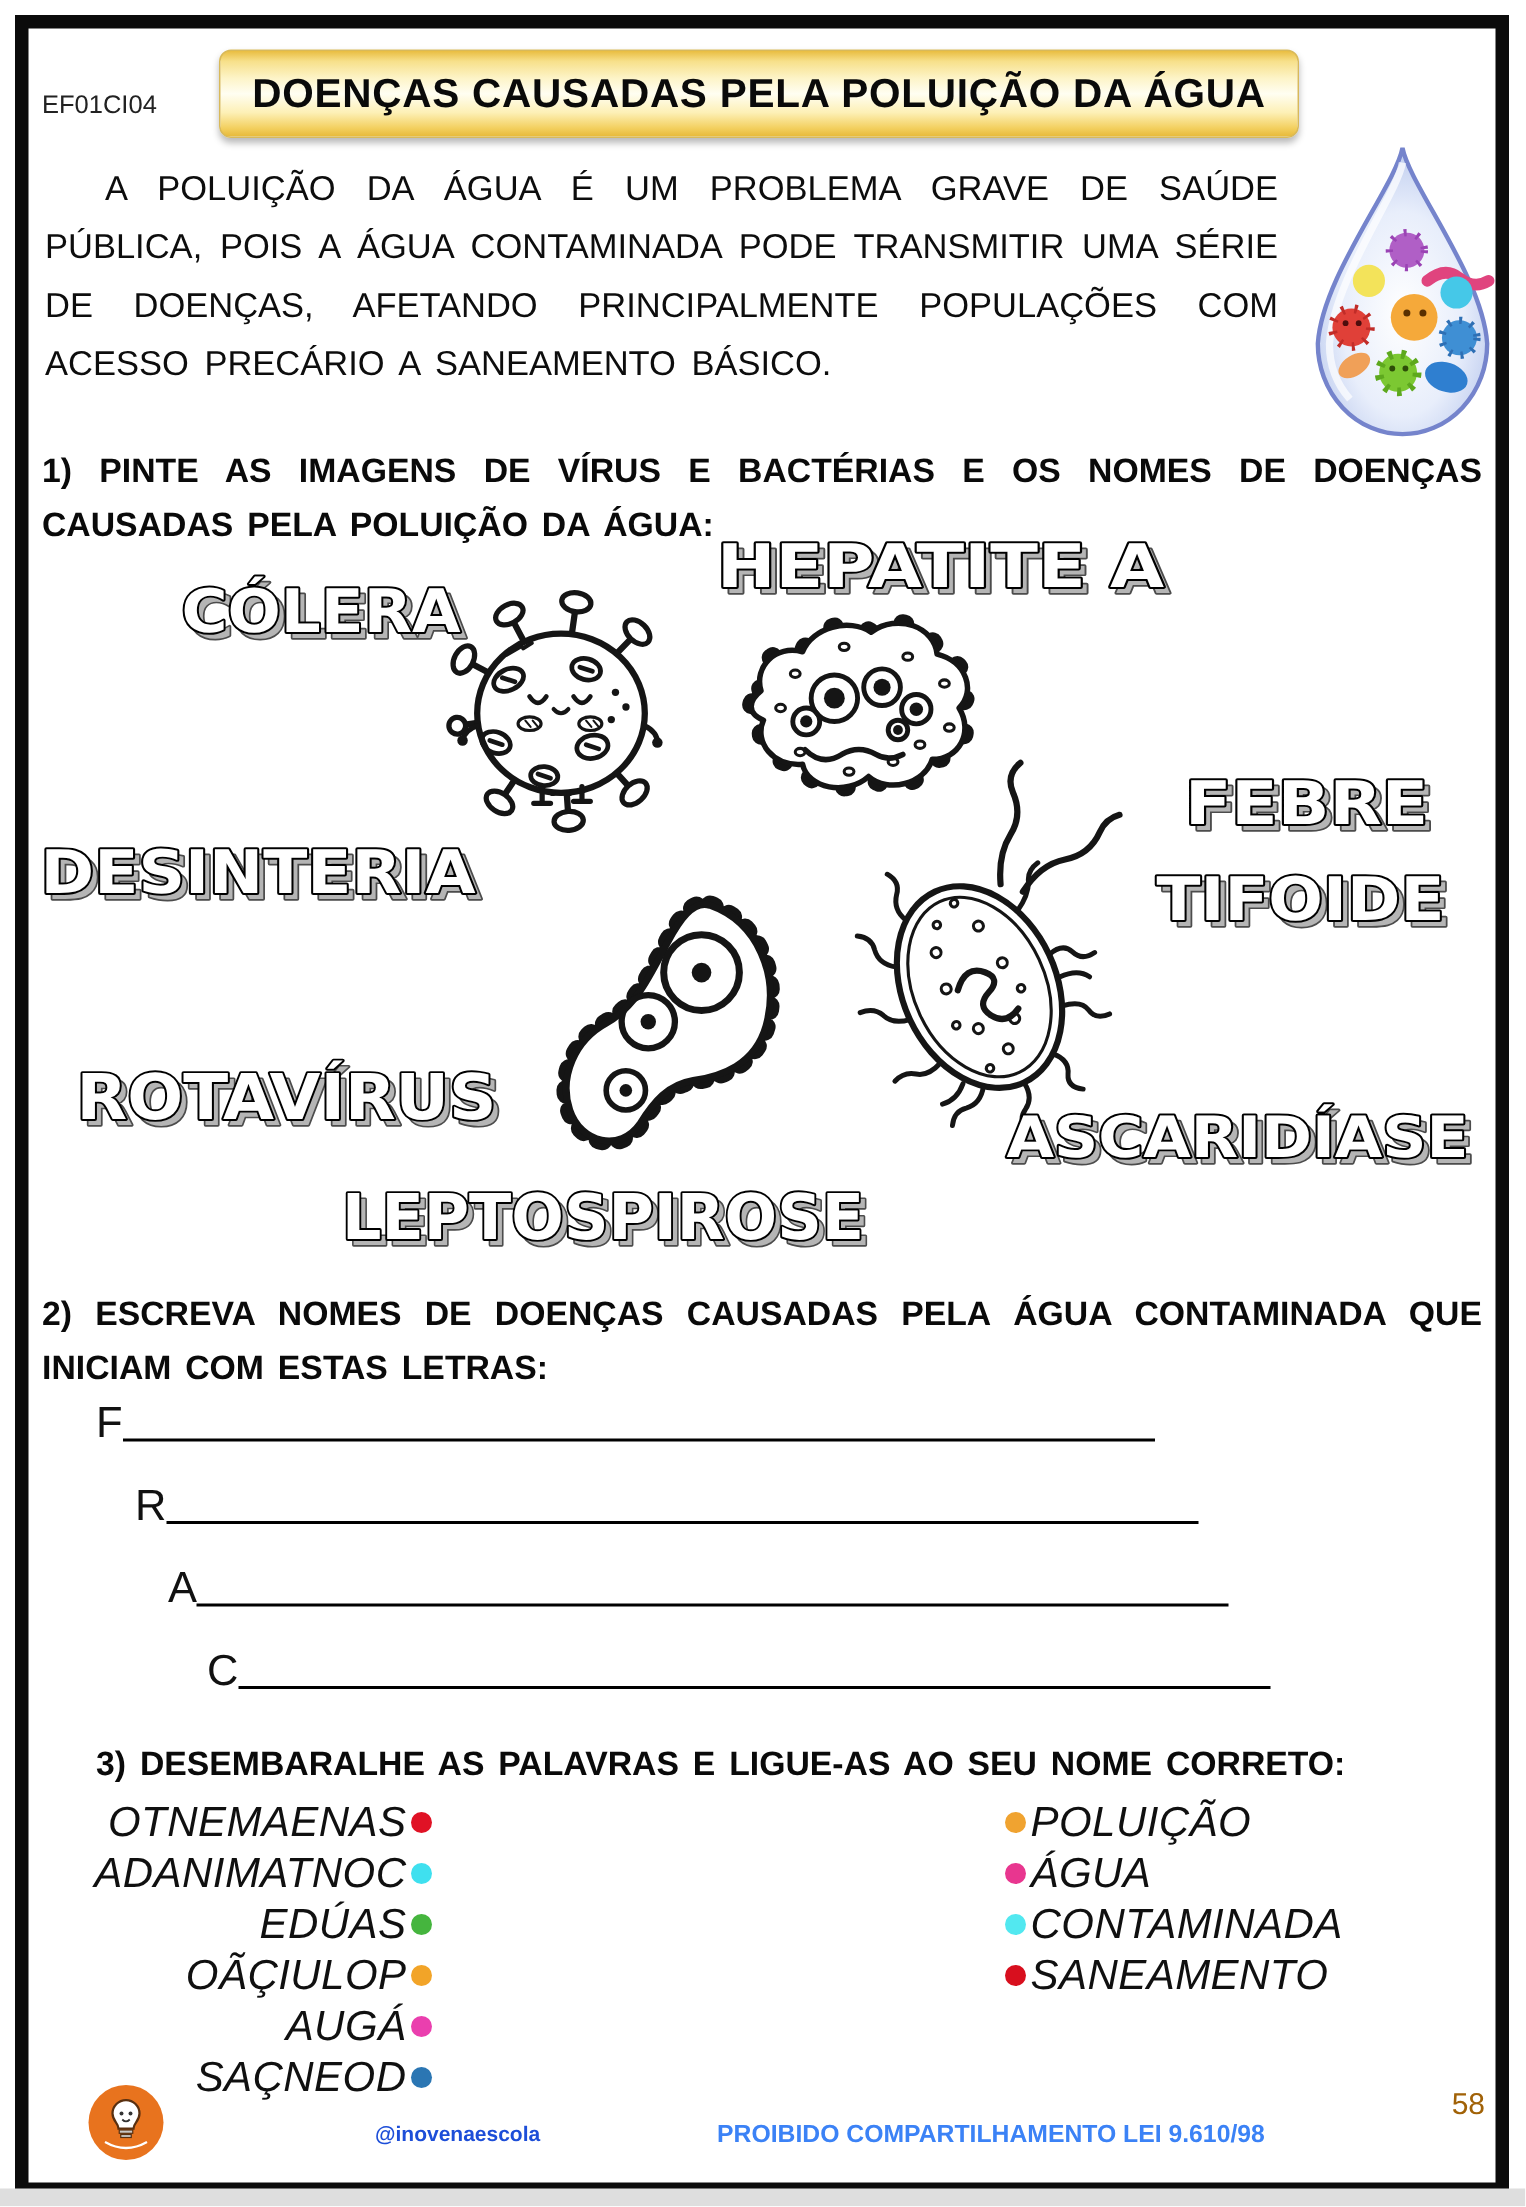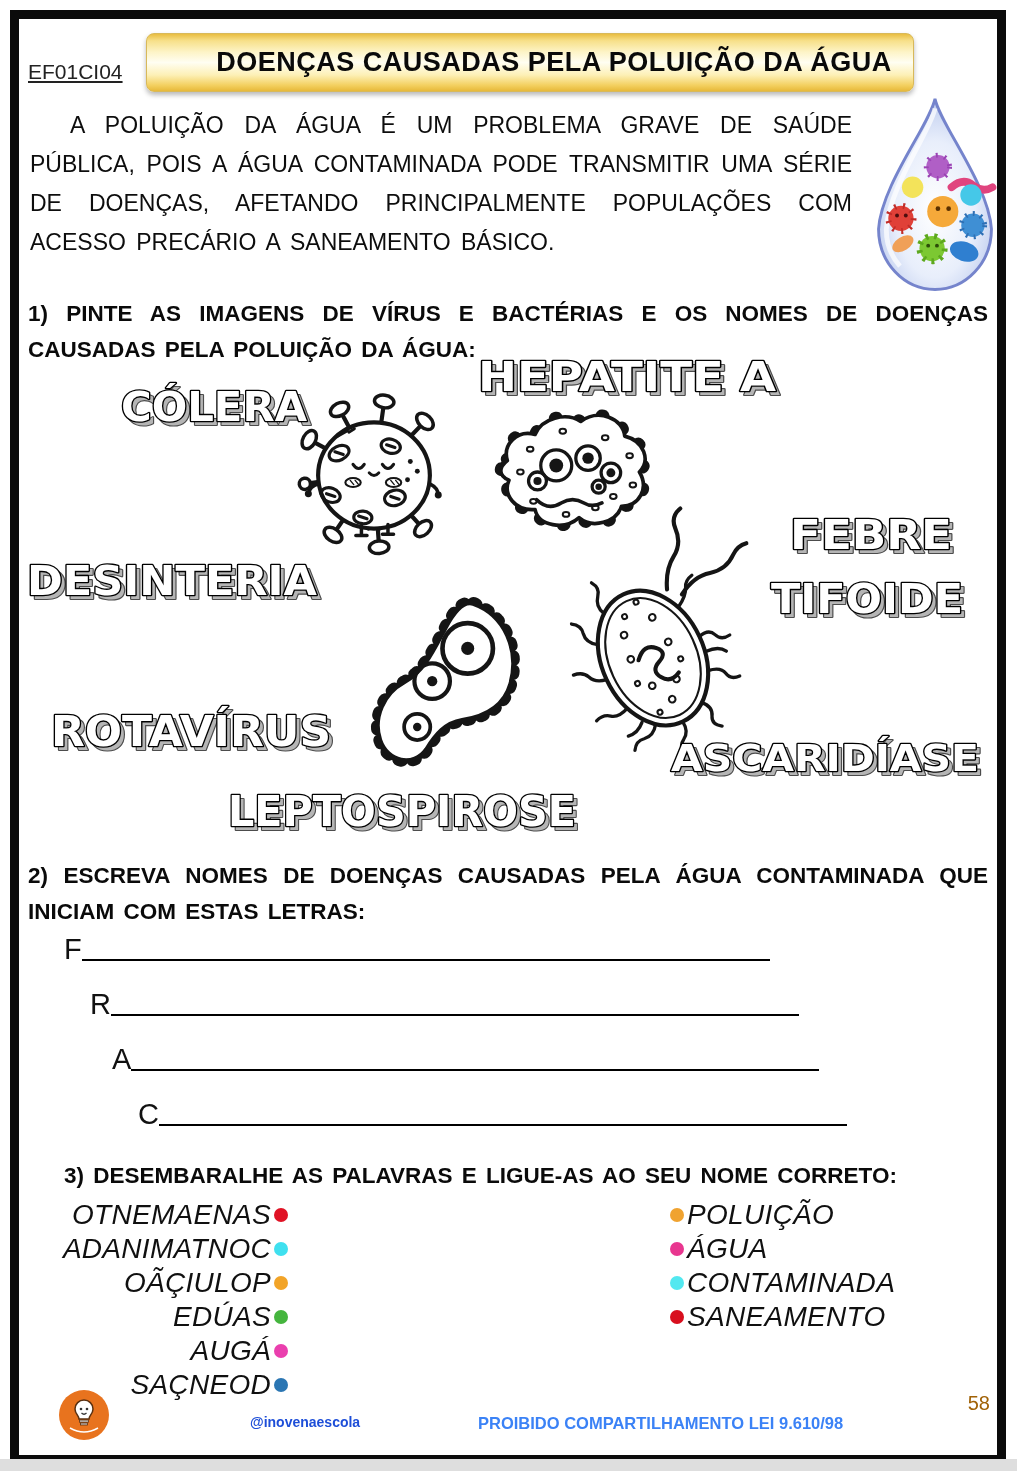--- a/index.html
+++ b/index.html
@@ -1,25 +1,25 @@
 <!DOCTYPE html>
 <html><head>
 <meta charset="utf-8">
 <style>
   html,body{margin:0;padding:0;background:#ffffff;}
   .page{position:relative;width:1017px;height:1471px;background:#ffffff;overflow:hidden;
         font-family:"Liberation Sans","DejaVu Sans",sans-serif;color:#111;}
   .frame{position:absolute;left:10px;top:10px;width:978px;height:1436px;border:9px solid #0b0b0b;}
   .bottom-edge{position:absolute;left:0;top:1459px;width:1017px;height:12px;background:#dedede;}
 
-  .code{position:absolute;left:28px;top:60px;font-size:21px;color:#222;text-decoration:underline;}
+  .code{position:absolute;left:28px;top:60px;font-size:17px;color:#222;}
 
   .gold-banner{position:absolute;border-radius:8px;border:1px solid #d8b95a;
     background:linear-gradient(180deg,#e9bd41 0%,#f7e08a 12%,#fdf4c8 32%,#fffef2 50%,#fdf0b6 72%,#f3d060 90%,#e7b93a 100%);
-    box-shadow:0 3px 5px rgba(0,0,0,0.28);display:flex;align-items:center;justify-content:center;padding-left:48px;}
+    box-shadow:0 3px 5px rgba(0,0,0,0.28);display:flex;align-items:center;justify-content:center;}
   .banner-title{left:146px;top:33px;width:718px;height:57px;}
   .banner-title span{font-weight:bold;font-size:27px;letter-spacing:0.5px;color:#0a0a0a;}
   .banner-atividades{left:346px;top:211px;width:332px;height:54px;}
   .banner-atividades span{font-weight:bold;font-size:26px;color:#0a0a0a;}
 
   .intro{position:absolute;left:30px;top:106px;width:822px;font-size:23px;line-height:39px;
          text-align:justify;text-indent:40px;word-spacing:4px;color:#0d0d0d;}
 
   .act-heading{position:absolute;font-weight:bold;font-size:22.5px;line-height:36px;
                text-align:justify;word-spacing:3px;color:#0a0a0a;}
@@ -324,26 +324,26 @@
   <div class="match-left">
     <div class="match-row">
       <span>OTNEMAENAS</span>
       <span class="dot" style="background-color: rgb(224, 18, 37);"></span>
     </div>
     <div class="match-row">
       <span>ADANIMATNOC</span>
       <span class="dot" style="background-color: rgb(63, 224, 239);"></span>
     </div>
     <div class="match-row">
+      <span>EDÚAS</span>
+      <span class="dot" style="background-color: rgb(69, 181, 62);"></span>
+    </div>
+    <div class="match-row">
       <span>OÃÇIULOP</span>
       <span class="dot" style="background-color: rgb(242, 164, 40);"></span>
-    </div>
-    <div class="match-row">
-      <span>EDÚAS</span>
-      <span class="dot" style="background-color: rgb(69, 181, 62);"></span>
     </div>
     <div class="match-row">
       <span>AUGÁ</span>
       <span class="dot" style="background-color: rgb(234, 63, 174);"></span>
     </div>
     <div class="match-row">
       <span>SAÇNEOD</span>
       <span class="dot" style="background-color: rgb(43, 118, 179);"></span>
     </div>
   </div>

